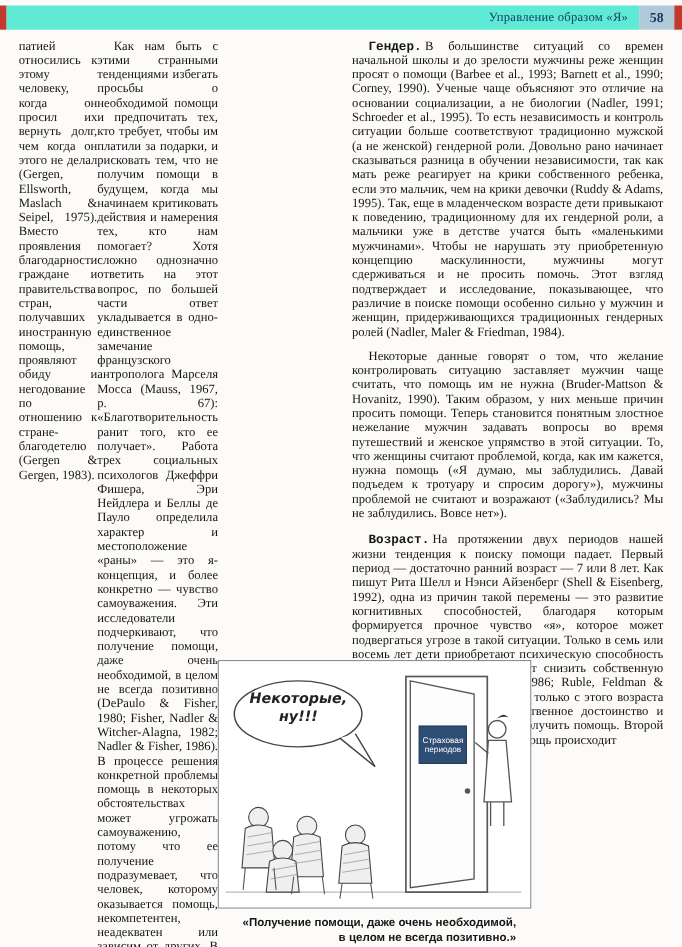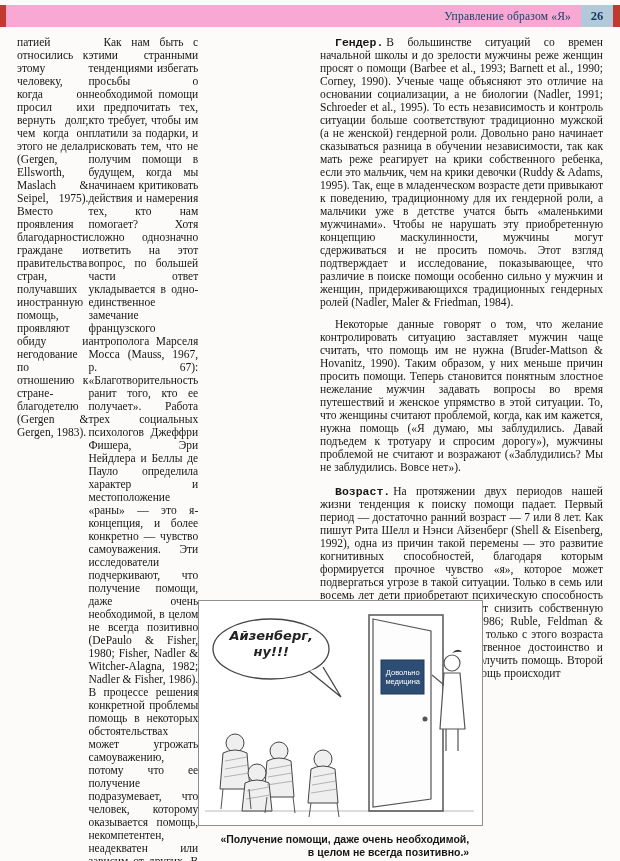--- a/index.html
+++ b/index.html
@@ -17,21 +17,21 @@
   }
 
   
   .header {
     position: absolute; top: 5px; left: 0; right: 0; height: 22px;
     display: flex; align-items: stretch;
   }
   .edge-red-left  { width: 6px; background: #c13a30; }
   .edge-red-right { width: 7px; background: #c13a30; }
   .header-band {
-    flex: 1; background: #f9a8d4;
+    flex: 1; background: #5eead4;
     display: flex; align-items: center; justify-content: flex-end;
     padding-right: 10px;
   }
   .header-title { font-size: 11.5px; color: #14406b; letter-spacing: .2px; }
   .pagenum-box {
     width: 32px; background: #b2c9da;
     display: flex; align-items: center; justify-content: center;
     font-weight: bold; font-size: 12.5px; color: #123a5f;
   }
 
@@ -93,21 +93,21 @@
 </head>
 <body>
 
 <div class="page">
 
   <div class="header">
     <div class="edge-red-left"></div>
     <div class="header-band">
       <span class="header-title">Управление образом «Я»</span>
     </div>
-    <div class="pagenum-box">26</div>
+    <div class="pagenum-box">58</div>
     <div class="edge-red-right"></div>
   </div>
 
   <div class="columns">
 
     <div class="col col-left">
       <p class="cont">патией относились к этому человеку, когда он просил их вернуть долг, чем когда он этого не делал (Gergen, Ellsworth, Maslach &amp; Seipel, 1975). Вместо проявления благодарности граждане и правительства стран, получавших иностранную помощь, проявляют обиду и негодование по отношению к стране-благодетелю (Gergen &amp; Gergen, 1983).</p>
       <p class="ind">Как нам быть с этими странными тенденциями избегать просьбы о необходимой помощи и предпочитать тех, кто требует, чтобы им платили за подарки, и рисковать тем, что не получим помощи в будущем, когда мы начинаем критиковать действия и намерения тех, кто нам помогает? Хотя сложно однозначно ответить на этот вопрос, по большей части ответ укладывается в одно-единственное замечание французского антрополога Марселя Мосса (Mauss, 1967, р. 67): «Благотворительность ранит того, кто ее получает». Работа трех социальных психологов Джеффри Фишера, Эри Нейдлера и Беллы де Пауло определила характер и местоположение «раны» — это я-концепция, и более конкретно — чувство самоуважения. Эти исследователи подчеркивают, что получение помощи, даже очень необходимой, в целом не всегда позитивно (DePaulo &amp; Fisher, 1980; Fisher, Nadler &amp; Witcher-Alagna, 1982; Nadler &amp; Fisher, 1986). В процессе решения конкретной проблемы помощь в некоторых обстоятельствах может угрожать самоуважению, потому что ее получение подразумевает, что человек, которому оказывается помощь, некомпетентен, неадекватен или зависим от других. В этой ситуации, чтобы поддержать позитивную я-концепцию, человек может отвергнуть предложение о необходимой ему помощи или свести ценность этой помощи к минимуму. Нэйдлер перечисляет несколько подобных обстоятельств (Nadler, 1991).</p>
 
       <div class="figure-block">
@@ -161,23 +161,23 @@
                 <line x1="50" y1="188" x2="52" y2="208"></line>
               <line x1="68" y1="196" x2="66" y2="212"></line>
                 <line x1="94" y1="196" x2="96" y2="212"></line>
               <line x1="112" y1="202" x2="110" y2="216"></line>
                 <line x1="138" y1="202" x2="140" y2="216"></line>
             </g>
 
             <ellipse cx="72" cy="48" rx="58" ry="30" fill="#ffffff" stroke="#444" stroke-width="1.3"></ellipse>
             <path d="M110,70 L142,96 L124,66" fill="#ffffff" stroke="#444" stroke-width="1.3"></path>
           </svg>
-          <div class="bubble-text">Айзенберг,
+          <div class="bubble-text">Некоторые,
 ну!!!</div>
-          <div class="door-sign-text">Довольно медицина</div>
+          <div class="door-sign-text">Страховая периодов</div>
         </div>
         <div class="fig-caption">«Получение помощи, даже очень необходимой, в целом не всегда позитивно.»</div>
       </div>
     </div>
 
     <div class="col col-right">
       <p class="ind sec">
         <b class="runin">Гендер.</b><span>В большинстве ситуаций со времен начальной школы и до зрелости мужчины реже женщин просят о помощи (Barbee et al., 1993; Barnett et al., 1990; Corney, 1990). Ученые чаще объясняют это отличие на основании социализации, а не биологии (Nadler, 1991; Schroeder et al., 1995). То есть независимость и контроль ситуации больше соответствуют традиционно мужской (а не женской) гендерной роли. Довольно рано начинает сказываться разница в обучении независимости, так как мать реже реагирует на крики собственного ребенка, если это мальчик, чем на крики девочки (Ruddy &amp; Adams, 1995). Так, еще в младенческом возрасте дети привыкают к поведению, традиционному для их гендерной роли, а мальчики уже в детстве учатся быть «маленькими мужчинами». Чтобы не нарушать эту приобретенную концепцию маскулинности, мужчины могут сдерживаться и не просить помочь. Этот взгляд подтверждает и исследование, показывающее, что различие в поиске помощи особенно сильно у мужчин и женщин, придерживающихся традиционных гендерных ролей (Nadler, Maler &amp; Friedman, 1984).</span>
       </p>
       <p class="ind sec">

